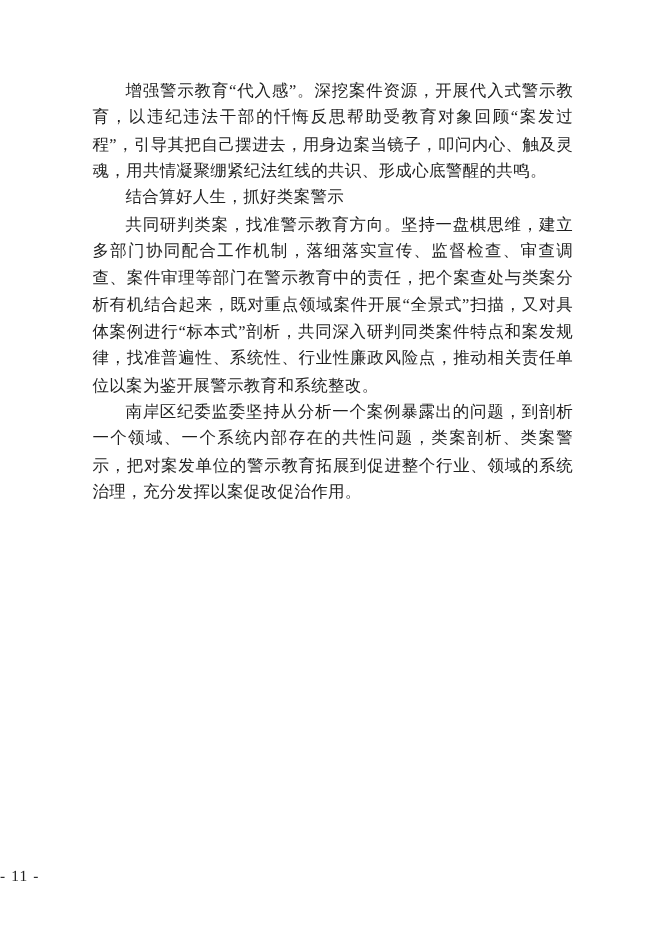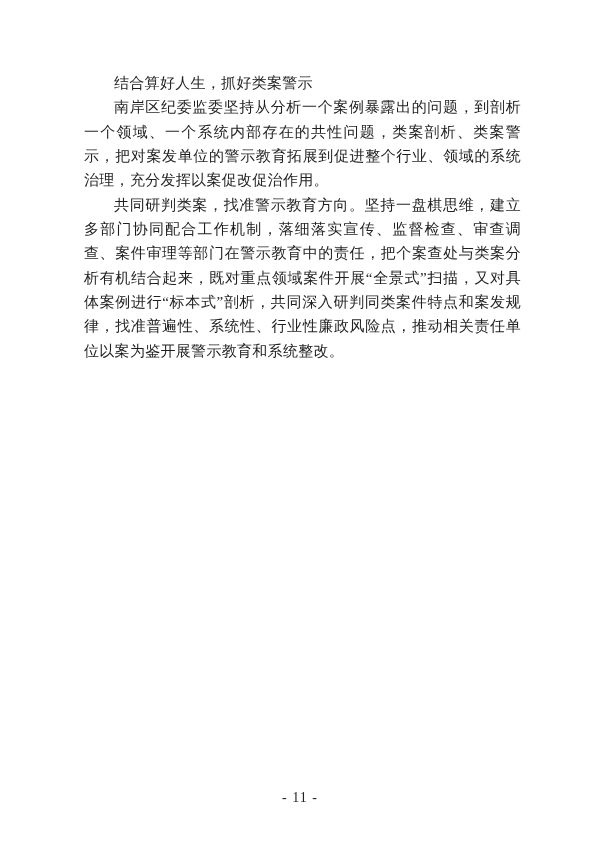--- a/index.html
+++ b/index.html
@@ -38,31 +38,31 @@
 
   .para.indent {
     text-indent: 2em;
   }
 
   .page-number {
     position: absolute;
     top: 788px;
     left: 0;
     width: 600px;
-    text-align: center;
     color: #1f1f1f;
     font-size: 14px;
     line-height: 20px;
     letter-spacing: 1px;
   }
 </style>
 </head>
 <body>
 
 <div class="page">
   <div class="text-block">
+    <p class="para indent">增强警示教育“代入感”。深挖案件资源，开展代入式警示教育，以违纪违法干部的忏悔反思帮助受教育对象回顾“案发过程”，引导其把自己摆进去，用身边案当镜子，叩问内心、触及灵魂，用共情凝聚绷紧纪法红线的共识、形成心底警醒的共鸣。</p>
     <p class="para indent">结合算好人生，抓好类案警示</p>
+    <p class="para indent">共同研判类案，找准警示教育方向。坚持一盘棋思维，建立多部门协同配合工作机制，落细落实宣传、监督检查、审查调查、案件审理等部门在警示教育中的责任，把个案查处与类案分析有机结合起来，既对重点领域案件开展“全景式”扫描，又对具体案例进行“标本式”剖析，共同深入研判同类案件特点和案发规律，找准普遍性、系统性、行业性廉政风险点，推动相关责任单位以案为鉴开展警示教育和系统整改。</p>
     <p class="para indent">南岸区纪委监委坚持从分析一个案例暴露出的问题，到剖析一个领域、一个系统内部存在的共性问题，类案剖析、类案警示，把对案发单位的警示教育拓展到促进整个行业、领域的系统治理，充分发挥以案促改促治作用。</p>
-    <p class="para indent">共同研判类案，找准警示教育方向。坚持一盘棋思维，建立多部门协同配合工作机制，落细落实宣传、监督检查、审查调查、案件审理等部门在警示教育中的责任，把个案查处与类案分析有机结合起来，既对重点领域案件开展“全景式”扫描，又对具体案例进行“标本式”剖析，共同深入研判同类案件特点和案发规律，找准普遍性、系统性、行业性廉政风险点，推动相关责任单位以案为鉴开展警示教育和系统整改。</p>
   </div>
 
   <div class="page-number">- 11 -</div>
 </div>
 
 </body></html>

